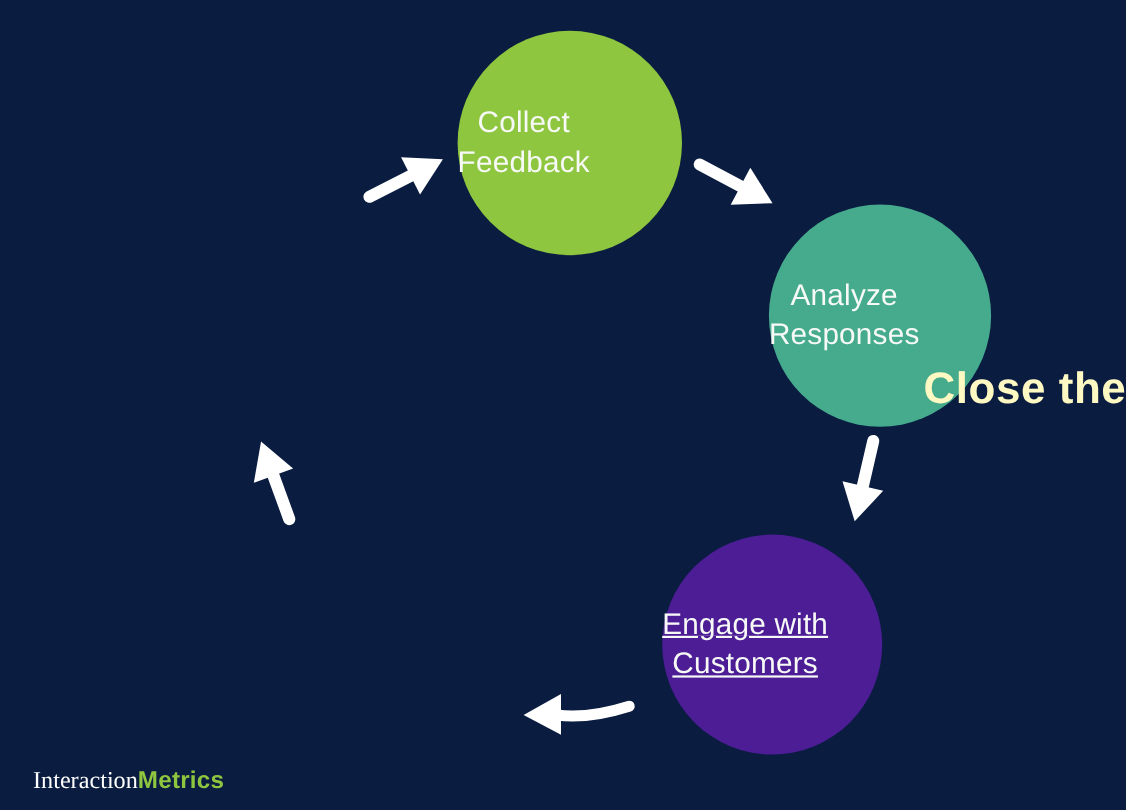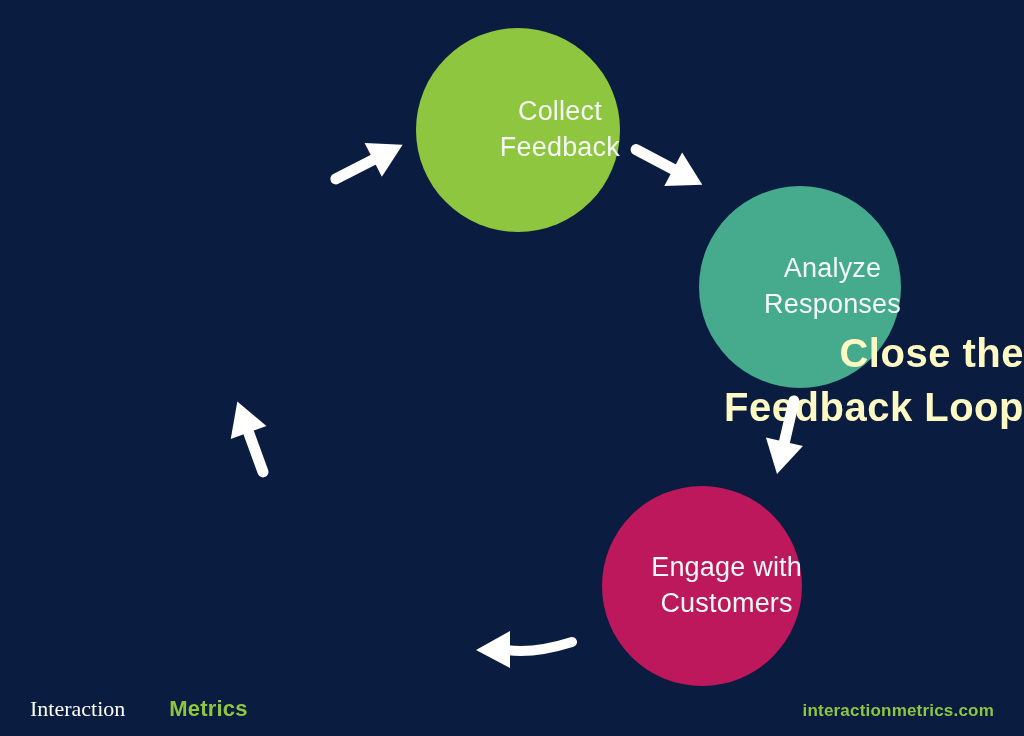--- a/index.html
+++ b/index.html
@@ -12,21 +12,21 @@
     overflow: hidden;
     font-family: "Liberation Sans", "DejaVu Sans", sans-serif;
   }
   .stage { position: absolute; inset: 0; }
 
   .circle {
     position: absolute;
     border-radius: 50%;
     display: flex;
     align-items: center;
-    justify-content: flex-end;
+    justify-content: flex-start;
     text-align: center;
     color: #f7f9f7;
     font-size: 27px;
     line-height: 1.32;
     letter-spacing: 0.2px;
   }
   .circle .label { white-space: pre-line; }
 
   .circle.collect  { left: 416px; top:  28px; width: 204px; height: 204px; }
   .circle.analyze  { left: 699px; top: 186px; width: 202px; height: 202px; }
@@ -74,30 +74,29 @@
   <div class="circle collect" style="background-color: rgb(142, 198, 63);">
     <span class="label">Collect
 Feedback</span>
   </div>
 
   <div class="circle analyze" style="background-color: rgb(69, 171, 140);">
     <span class="label">Analyze
 Responses</span>
   </div>
 
-  <div class="circle engage" style="background-color: #be185d;">
+  <div class="circle engage" style="background-color: #4c1d95; text-decoration: underline;">
     <span class="label">Engage with
 Customers</span>
   </div>
 
 
 
   <div class="center-title">
     <div>Close the</div>
-    <div>Feedback Loop</div>
   </div>
 
   <svg class="arrow arrow-1" width="90" height="90" viewBox="0 0 90 90">
     <g transform="rotate(-27 45 45)">
       <line x1="10" y1="45" x2="55" y2="45" stroke="#ffffff" stroke-width="11" stroke-linecap="round"></line>
       <polygon points="52,26 85,45 52,64" fill="#ffffff"></polygon>
     </g>
   </svg>
 
   <svg class="arrow arrow-2" width="90" height="90" viewBox="0 0 90 90">
@@ -121,18 +120,17 @@
 
   <svg class="arrow arrow-5" width="90" height="90" viewBox="0 0 90 90">
     <g transform="rotate(-110 45 45)">
       <line x1="10" y1="45" x2="55" y2="45" stroke="#ffffff" stroke-width="11" stroke-linecap="round"></line>
       <polygon points="52,26 85,45 52,64" fill="#ffffff"></polygon>
     </g>
   </svg>
 
   <div class="footer">
     <div class="brand">
-      <span class="serif">Interaction</span><span class="bold" style="color: rgb(142, 198, 63); margin-left: 44px;">Metrics</span>
+      <span class="serif">Interaction</span><span class="bold" style="color: rgb(142, 198, 63);">Metrics</span>
     </div>
-    <div class="website" style="color: rgb(142, 198, 63);">interactionmetrics.com</div>
   </div>
 
 </div>
 
 </body></html>

